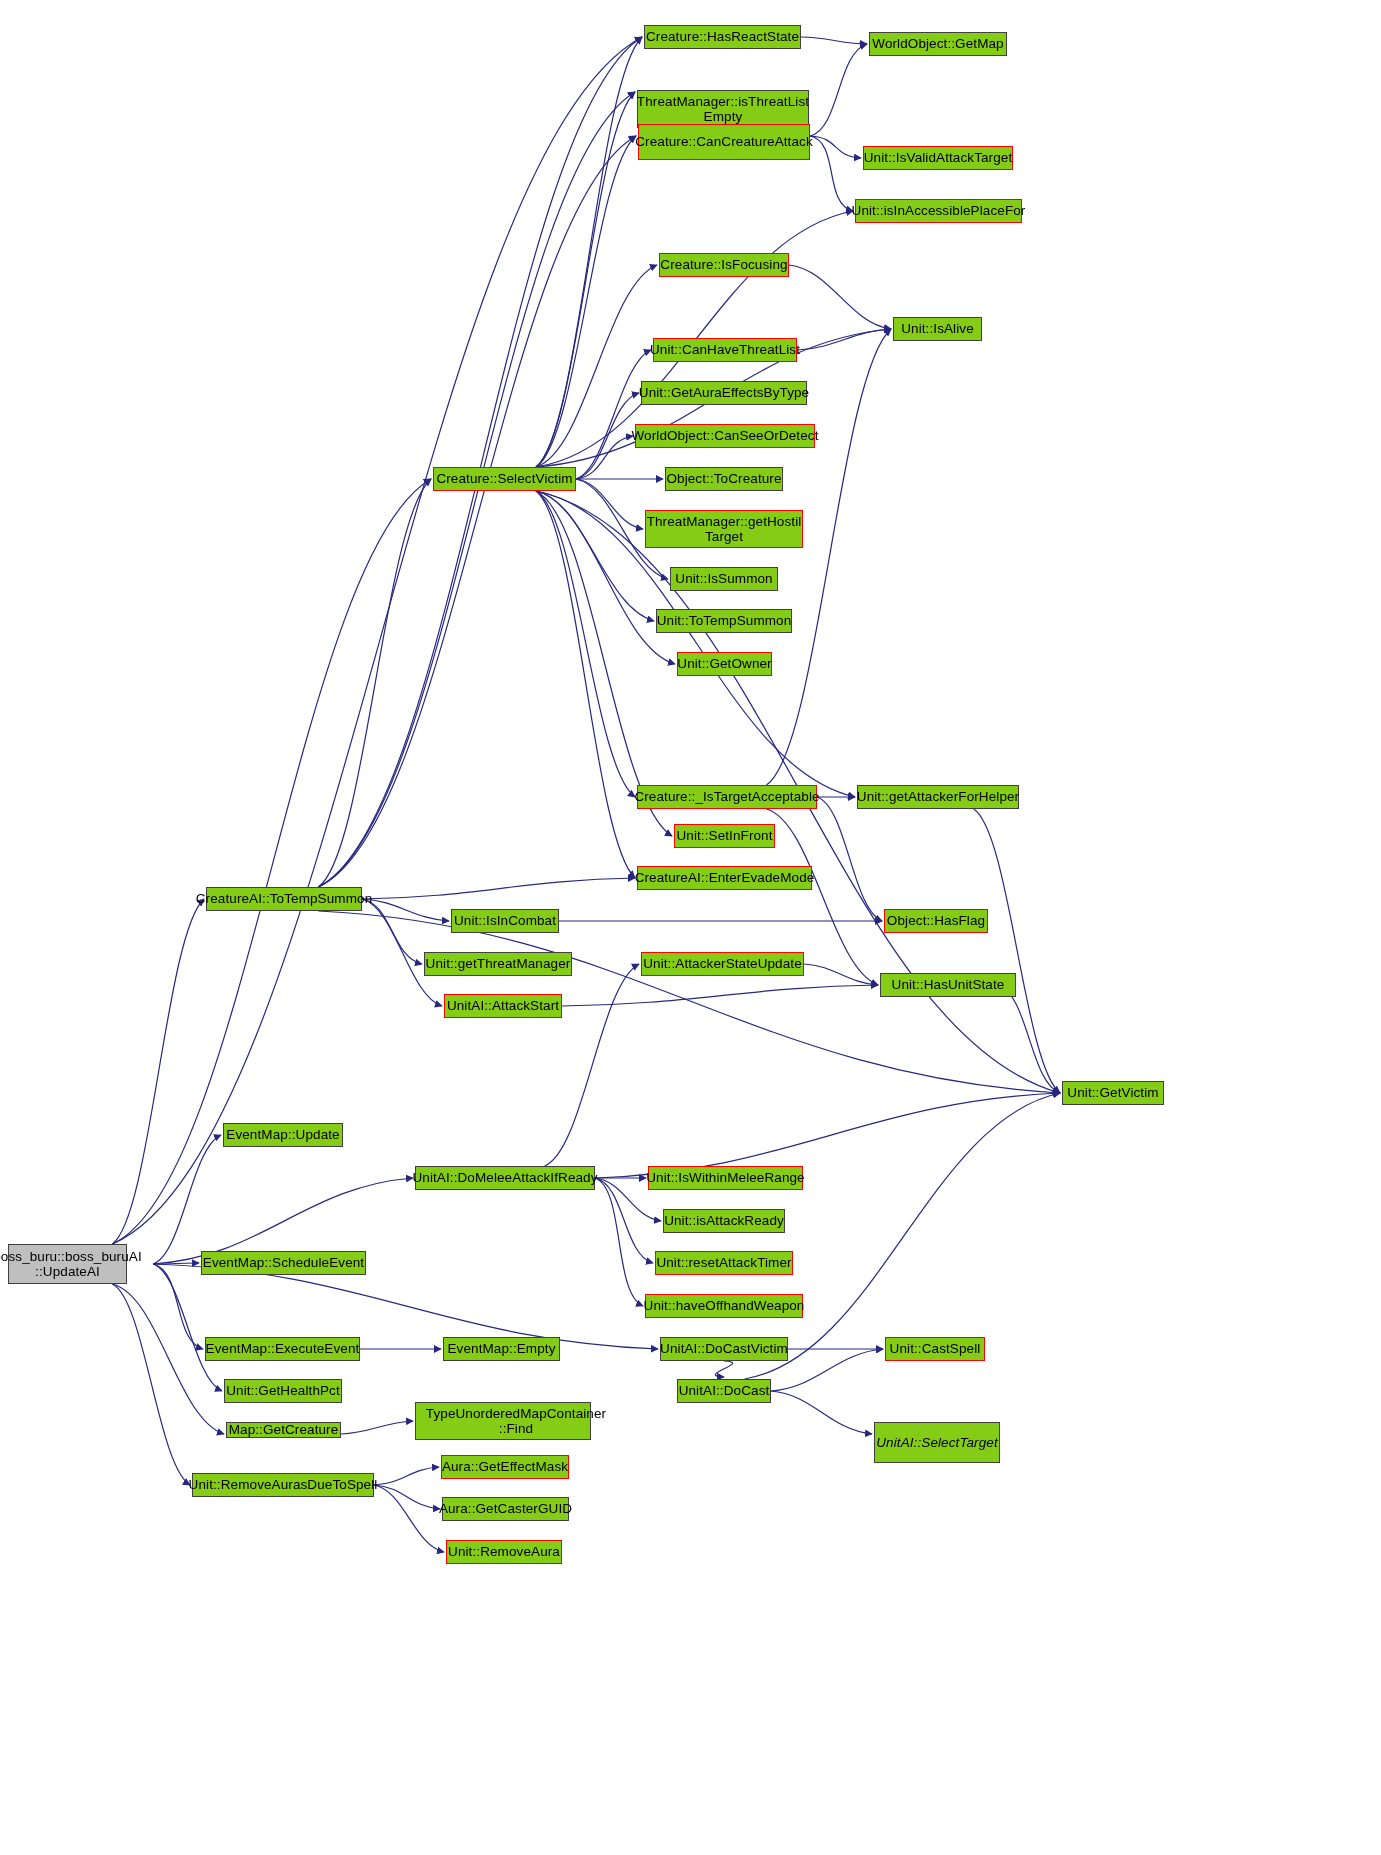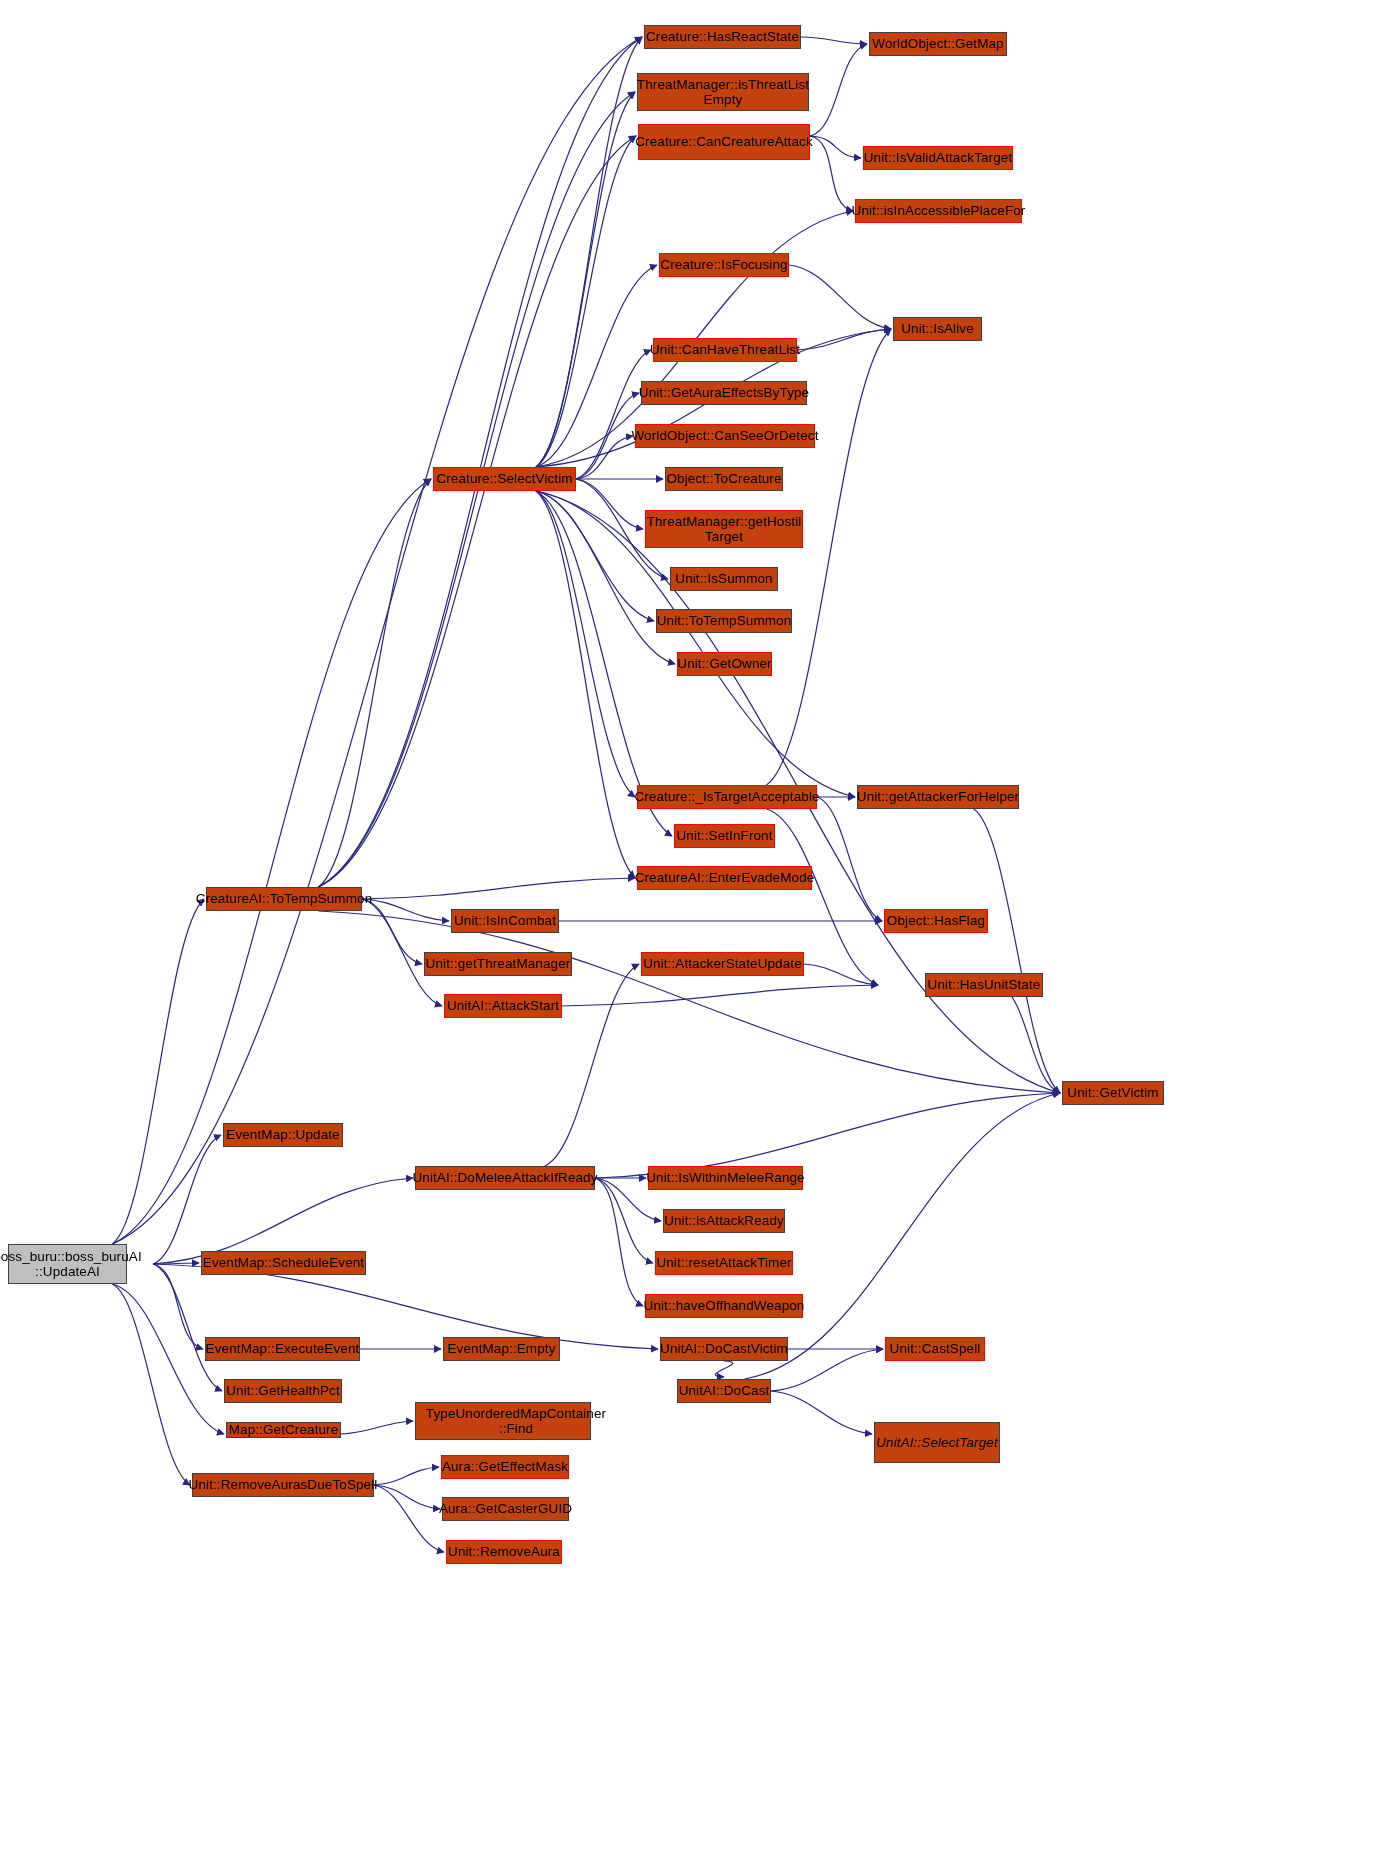--- a/index.html
+++ b/index.html
@@ -22,21 +22,21 @@
     height: 1855px;
     pointer-events: none;
   }
   .node {
     position: absolute;
     box-sizing: border-box;
     display: flex;
     align-items: center;
     justify-content: center;
     text-align: center;
-    background: #c2410c;
+    background: #84cc16;
     border: 1px solid #404040;
     color: #000000;
     font-size: 13.5px;
     line-height: 1.12;
     letter-spacing: 0.1px;
     white-space: pre-line;
     padding: 0 3px;
     z-index: 5;
   }
   .node.red {
@@ -129,21 +129,21 @@
         <path d="M 374 1485 C 404 1483.56, 409 1468.8, 439 1467" fill="none" stroke="#27277f" stroke-width="1.2" marker-end="url(#arrow)"></path>
         <path d="M 374 1485 C 404 1486.92, 410 1506.6, 440 1509" fill="none" stroke="#27277f" stroke-width="1.2" marker-end="url(#arrow)"></path>
         <path d="M 374 1485 C 404 1490.36, 414 1545.3, 444 1552" fill="none" stroke="#27277f" stroke-width="1.2" marker-end="url(#arrow)"></path>
       </g>
   </svg>
   <div id="nodes-group">
       <div class="node root" style="left: 8px; top: 1244px; width: 119px; height: 40px;"><span class="node-label">boss_buru::boss_buruAI
 ::UpdateAI</span></div>
       <div class="node" style="left: 644px; top: 25px; width: 157px; height: 24px;"><span class="node-label">Creature::HasReactState</span></div>
       <div class="node" style="left: 869px; top: 32px; width: 138px; height: 24px;"><span class="node-label">WorldObject::GetMap</span></div>
-      <div class="node" style="left: 637px; top: 73px; width: 172px; height: 38px;"><span class="node-label">ThreatManager::isThreatList
+      <div class="node" style="left: 637px; top: 90px; width: 172px; height: 38px;"><span class="node-label">ThreatManager::isThreatList
 Empty</span></div>
       <div class="node red" style="left: 638px; top: 124px; width: 172px; height: 36px;"><span class="node-label">Creature::CanCreatureAttack</span></div>
       <div class="node red" style="left: 863px; top: 146px; width: 150px; height: 24px;"><span class="node-label">Unit::IsValidAttackTarget</span></div>
       <div class="node red" style="left: 855px; top: 199px; width: 167px; height: 24px;"><span class="node-label">Unit::isInAccessiblePlaceFor</span></div>
       <div class="node red" style="left: 659px; top: 253px; width: 130px; height: 24px;"><span class="node-label">Creature::IsFocusing</span></div>
       <div class="node" style="left: 893px; top: 317px; width: 89px; height: 24px;"><span class="node-label">Unit::IsAlive</span></div>
       <div class="node red" style="left: 653px; top: 338px; width: 144px; height: 24px;"><span class="node-label">Unit::CanHaveThreatList</span></div>
       <div class="node" style="left: 641px; top: 381px; width: 166px; height: 24px;"><span class="node-label">Unit::GetAuraEffectsByType</span></div>
       <div class="node red" style="left: 635px; top: 424px; width: 180px; height: 24px;"><span class="node-label">WorldObject::CanSeeOrDetect</span></div>
       <div class="node" style="left: 665px; top: 467px; width: 118px; height: 24px;"><span class="node-label">Object::ToCreature</span></div>
@@ -155,21 +155,21 @@
       <div class="node red" style="left: 433px; top: 467px; width: 143px; height: 24px;"><span class="node-label">Creature::SelectVictim</span></div>
       <div class="node red" style="left: 637px; top: 785px; width: 180px; height: 24px;"><span class="node-label">Creature::_IsTargetAcceptable</span></div>
       <div class="node" style="left: 857px; top: 785px; width: 162px; height: 24px;"><span class="node-label">Unit::getAttackerForHelper</span></div>
       <div class="node red" style="left: 674px; top: 824px; width: 101px; height: 24px;"><span class="node-label">Unit::SetInFront</span></div>
       <div class="node red" style="left: 637px; top: 866px; width: 175px; height: 24px;"><span class="node-label">CreatureAI::EnterEvadeMode</span></div>
       <div class="node" style="left: 206px; top: 887px; width: 156px; height: 24px;"><span class="node-label">CreatureAI::ToTempSummon</span></div>
       <div class="node" style="left: 451px; top: 909px; width: 108px; height: 24px;"><span class="node-label">Unit::IsInCombat</span></div>
       <div class="node red" style="left: 884px; top: 909px; width: 104px; height: 24px;"><span class="node-label">Object::HasFlag</span></div>
       <div class="node red" style="left: 641px; top: 952px; width: 163px; height: 24px;"><span class="node-label">Unit::AttackerStateUpdate</span></div>
       <div class="node" style="left: 424px; top: 952px; width: 148px; height: 24px;"><span class="node-label">Unit::getThreatManager</span></div>
-      <div class="node" style="left: 925px; top: 973px; width: 118px; height: 24px;"><span class="node-label">Unit::HasUnitState</span></div>
+      <div class="node" style="left: 880px; top: 973px; width: 136px; height: 24px;"><span class="node-label">Unit::HasUnitState</span></div>
       <div class="node red" style="left: 444px; top: 994px; width: 118px; height: 24px;"><span class="node-label">UnitAI::AttackStart</span></div>
       <div class="node" style="left: 1062px; top: 1081px; width: 102px; height: 24px;"><span class="node-label">Unit::GetVictim</span></div>
       <div class="node" style="left: 223px; top: 1123px; width: 120px; height: 24px;"><span class="node-label">EventMap::Update</span></div>
       <div class="node" style="left: 415px; top: 1166px; width: 180px; height: 24px;"><span class="node-label">UnitAI::DoMeleeAttackIfReady</span></div>
       <div class="node red" style="left: 648px; top: 1166px; width: 155px; height: 24px;"><span class="node-label">Unit::IsWithinMeleeRange</span></div>
       <div class="node" style="left: 663px; top: 1209px; width: 122px; height: 24px;"><span class="node-label">Unit::isAttackReady</span></div>
       <div class="node red" style="left: 655px; top: 1251px; width: 138px; height: 24px;"><span class="node-label">Unit::resetAttackTimer</span></div>
       <div class="node" style="left: 201px; top: 1251px; width: 165px; height: 24px;"><span class="node-label">EventMap::ScheduleEvent</span></div>
       <div class="node red" style="left: 645px; top: 1294px; width: 158px; height: 24px;"><span class="node-label">Unit::haveOffhandWeapon</span></div>
       <div class="node" style="left: 205px; top: 1337px; width: 155px; height: 24px;"><span class="node-label">EventMap::ExecuteEvent</span></div>

